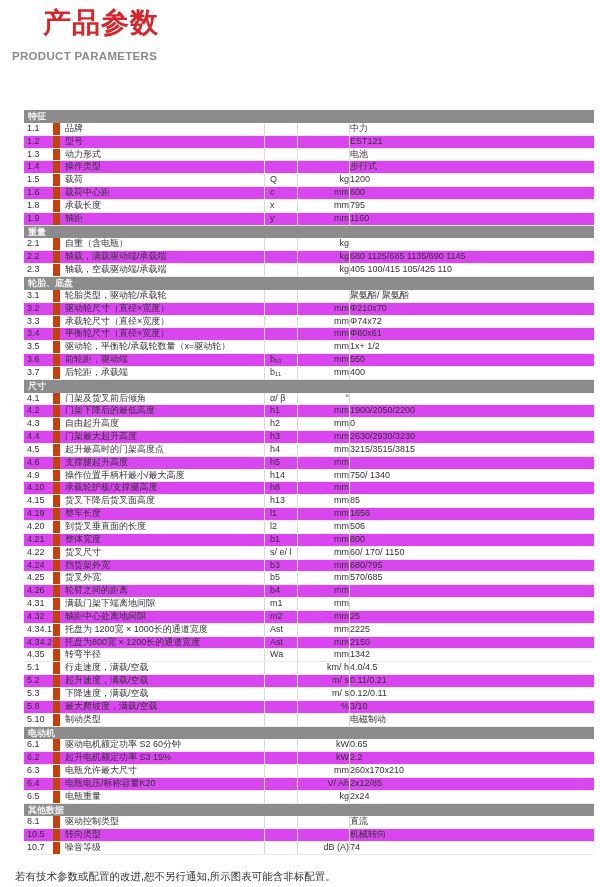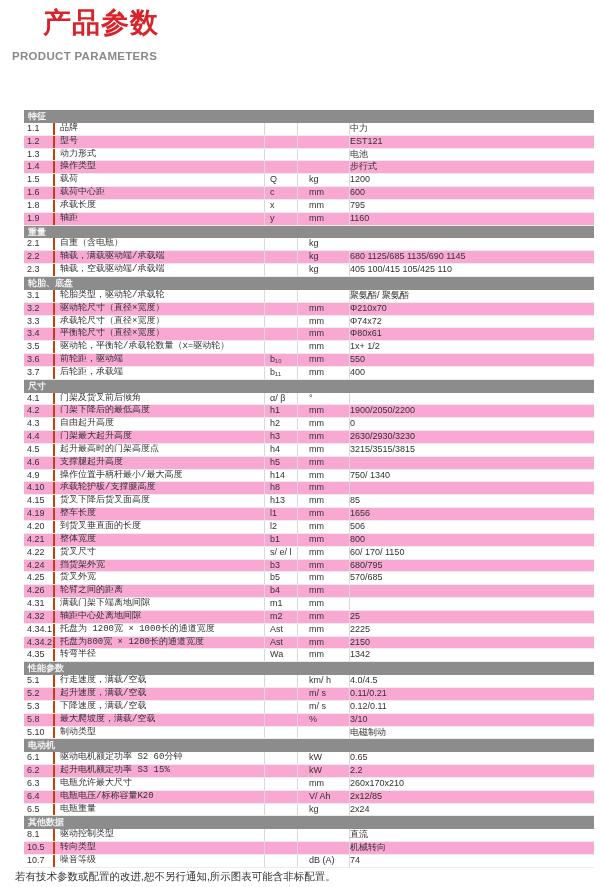--- a/index.html
+++ b/index.html
@@ -11,29 +11,29 @@
   .title-block{position:absolute;left:12px;top:8px;}
   .title-cn{font-size:28px;font-weight:bold;color:#d8232a;letter-spacing:1px;line-height:30px;margin-left:31px;}
   .title-en{font-size:11.5px;font-weight:bold;color:#8a8a8a;letter-spacing:0.3px;margin-top:12px;}
   .spec-table{position:absolute;left:24px;top:110px;width:570px;}
   .shead{
     height:12.85px;box-sizing:border-box;background:#8c8c8c;color:#f4f4f4;
     font-size:9px;font-weight:bold;line-height:12.85px;padding-left:4px;
     overflow:hidden;white-space:nowrap;
   }
   .trow{display:flex;height:12.85px;box-sizing:border-box;background:#ffffff;border-bottom:1px solid #ececec;}
-  .trow.alt{background:#f9a8d4;border-bottom:1px solid #ececec;}
+  .trow.alt{background:#d946ef;border-bottom:1px solid #ececec;}
   .c{
     box-sizing:border-box;font-size:9px;color:#333333;line-height:11.8px;
     overflow:hidden;white-space:nowrap;
   }
   .c.num{width:29px;padding-left:3px;}
-  .c.name{width:211px;padding-left:5px;border-left:2px solid #c2410c;font-family:Liberation Mono, monospace;}
+  .c.name{width:211px;padding-left:5px;border-left:7px solid #c2410c;}
   .c.sym{width:33px;padding-left:5px;border-left:1px solid #d9d9d9;}
-  .c.unit{width:52px;padding-left:11px;border-left:1px solid #d9d9d9;}
+  .c.unit{width:52px;padding-left:11px;border-left:1px solid #d9d9d9;text-align:right;}
   .c.val{width:245px;border-left:1px solid #d9d9d9;}
   .footnote{
     position:absolute;left:15px;top:870px;width:570px;
     font-size:10.5px;color:#333333;
   }
 </style>
 </head>
 <body>
 
 <div class="title-block">
@@ -311,21 +311,20 @@
     <div class="c unit">mm</div>
     <div class="c val">2150</div>
   </div>
     <div class="trow">
     <div class="c num">4.35</div>
     <div class="c name">转弯半径</div>
     <div class="c sym">Wa</div>
     <div class="c unit">mm</div>
     <div class="c val">1342</div>
   </div>
-    <div class="shead">性能参数</div>
     <div class="trow">
     <div class="c num">5.1</div>
     <div class="c name">行走速度，满载/空载</div>
     <div class="c sym"></div>
     <div class="c unit">km/ h</div>
     <div class="c val">4.0/4.5</div>
   </div>
     <div class="trow alt">
     <div class="c num">5.2</div>
     <div class="c name">起升速度，满载/空载</div>

